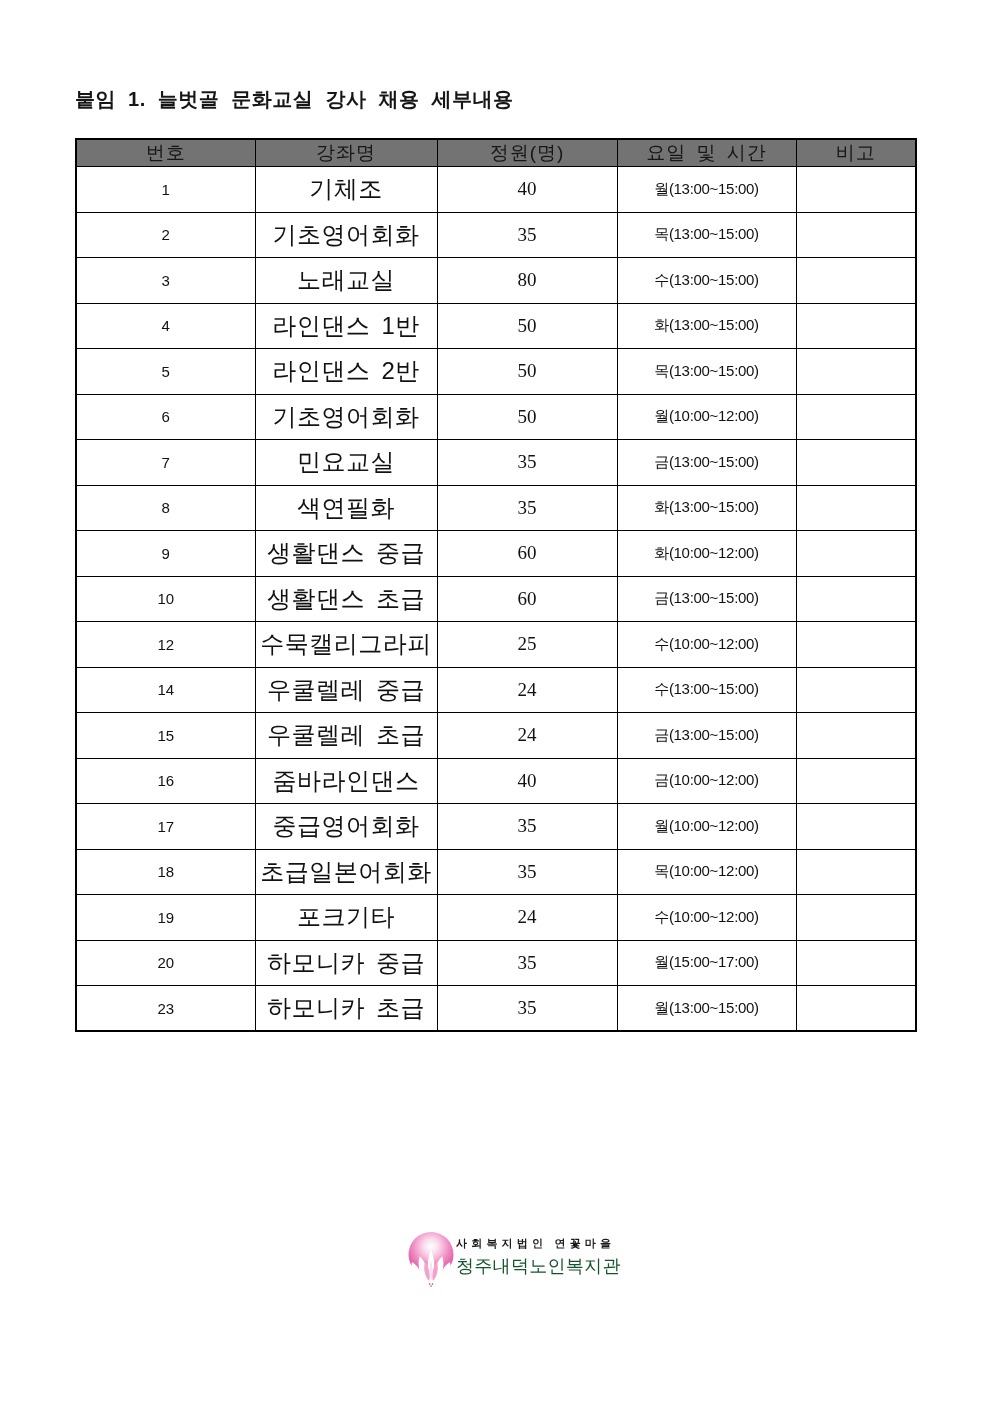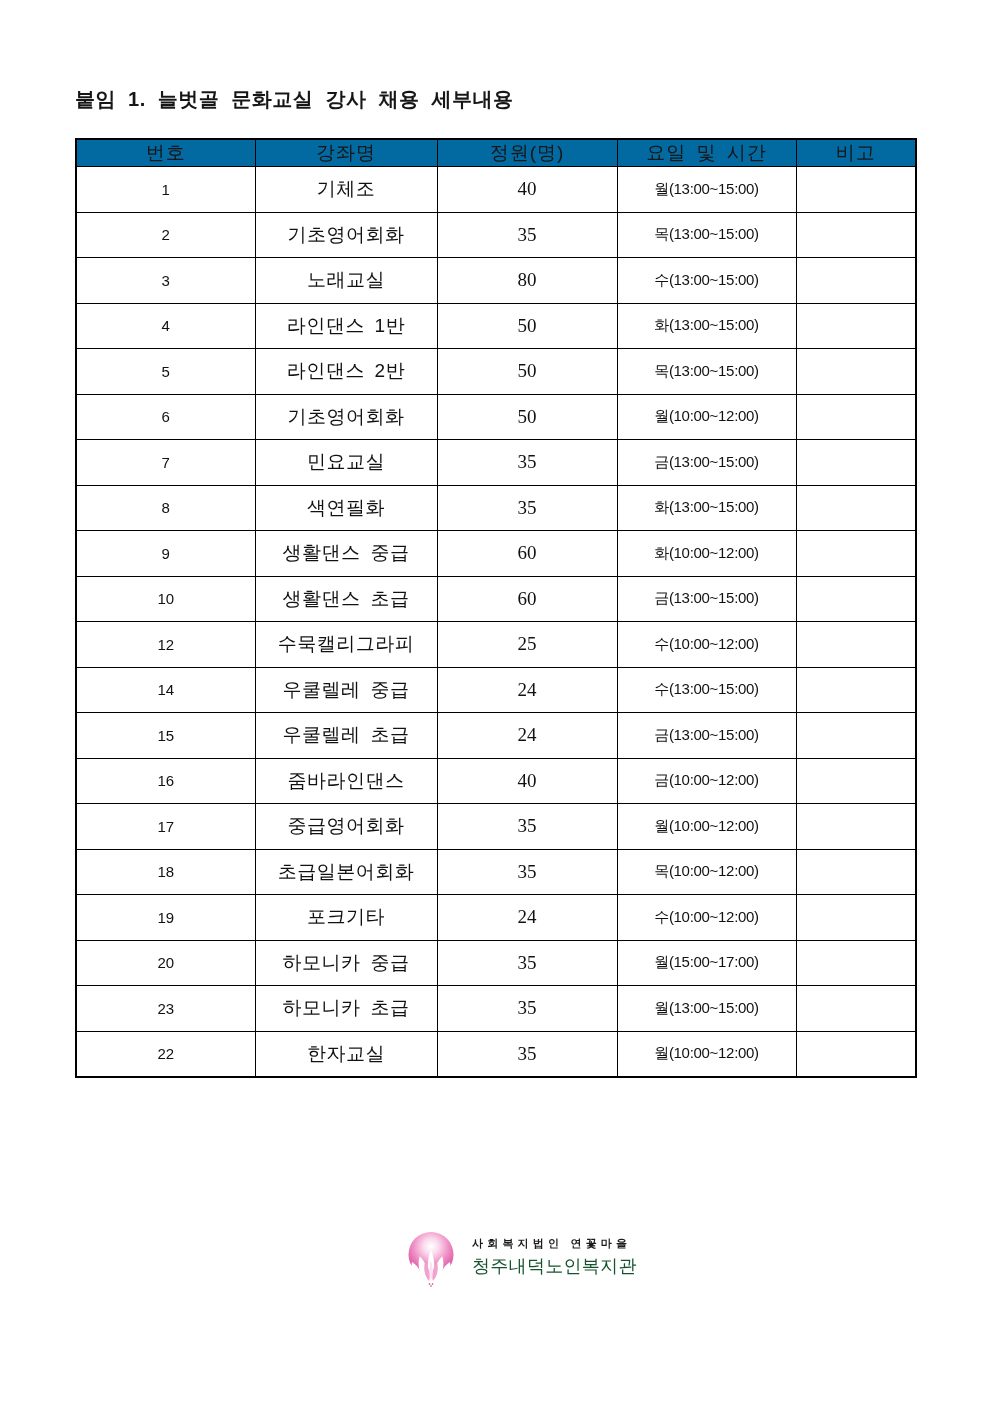--- a/index.html
+++ b/index.html
@@ -30,43 +30,43 @@
     border: 2px solid #000;
   }
   table.course-table th, table.course-table td {
     border: 1px solid #000;
     text-align: center;
     vertical-align: middle;
     overflow: hidden;
     white-space: nowrap;
   }
   table.course-table th {
-    background: #0369a1;
+    background: #737373;
     height: 26px;
     font-size: 19px;
     font-weight: 500;
     letter-spacing: 1px;
     word-spacing: 4px;
     color: #161616;
   }
   table.course-table td { height: 45.5px; background: #ffffff; }
   td.no       { font-size: 15px; font-weight: 400; }
-  td.course   { font-size: 19px; font-weight: 500; letter-spacing: 0.5px; word-spacing: 4px; }
+  td.course   { font-size: 24px; font-weight: 500; letter-spacing: 0.5px; word-spacing: 4px; }
   td.capacity { font-size: 19px; font-weight: 500; font-family: Liberation Serif, serif; }
   td.schedule { font-size: 15px; font-weight: 400; letter-spacing: -0.3px; }
   td.note     { font-size: 15px; }
 
   .footer-logo {
     position: absolute;
     left: 406px; top: 1231px;
     display: flex;
     align-items: flex-start;
   }
   .logo-mark { width: 50px; height: 60px; flex: 0 0 auto; }
-  .logo-text { margin-left: 16px; padding-top: 5px; }
+  .logo-text { margin-left: 0; padding-top: 5px; }
   .org-tagline {
     font-size: 11px;
     font-weight: 700;
     letter-spacing: 4.2px;
     color: #1a1a1a;
     white-space: nowrap;
   }
   .org-name {
     margin-top: 3px;
     font-size: 18px;
@@ -228,27 +228,20 @@
             <td class="schedule">월(15:00~17:00)</td>
             <td class="note"></td>
           </tr>
           <tr>
             <td class="no">23</td>
             <td class="course">하모니카 초급</td>
             <td class="capacity">35</td>
             <td class="schedule">월(13:00~15:00)</td>
             <td class="note"></td>
           </tr>
-          <tr>
-            <td class="no">22</td>
-            <td class="course">한자교실</td>
-            <td class="capacity">35</td>
-            <td class="schedule">월(10:00~12:00)</td>
-            <td class="note"></td>
-          </tr>
         </tbody>
     </table>
   </div>
 
   <div class="footer-logo">
     <svg class="logo-mark" viewBox="0 0 100 120" xmlns="http://www.w3.org/2000/svg" aria-hidden="true">
       <defs>
         <radialGradient id="ballGrad" cx="50%" cy="32%" r="72%">
           <stop offset="0%" stop-color="#ffffff"></stop>
           <stop offset="22%" stop-color="#fbdeee"></stop>

